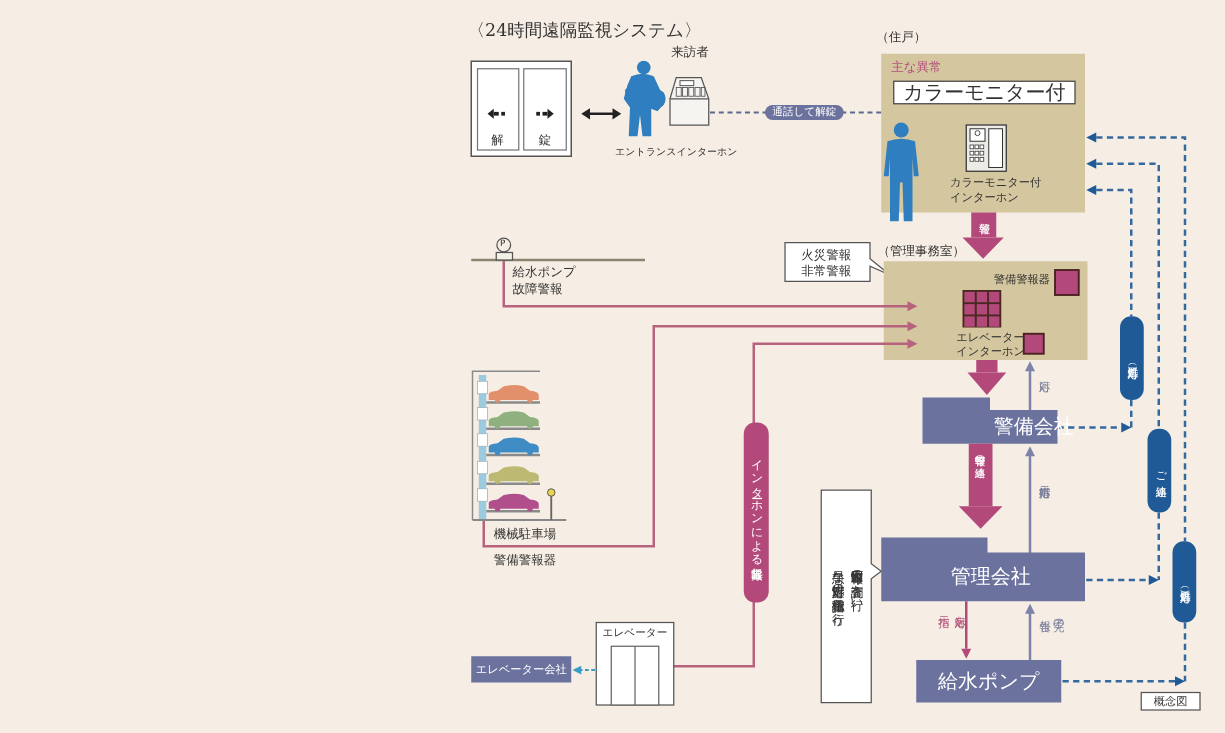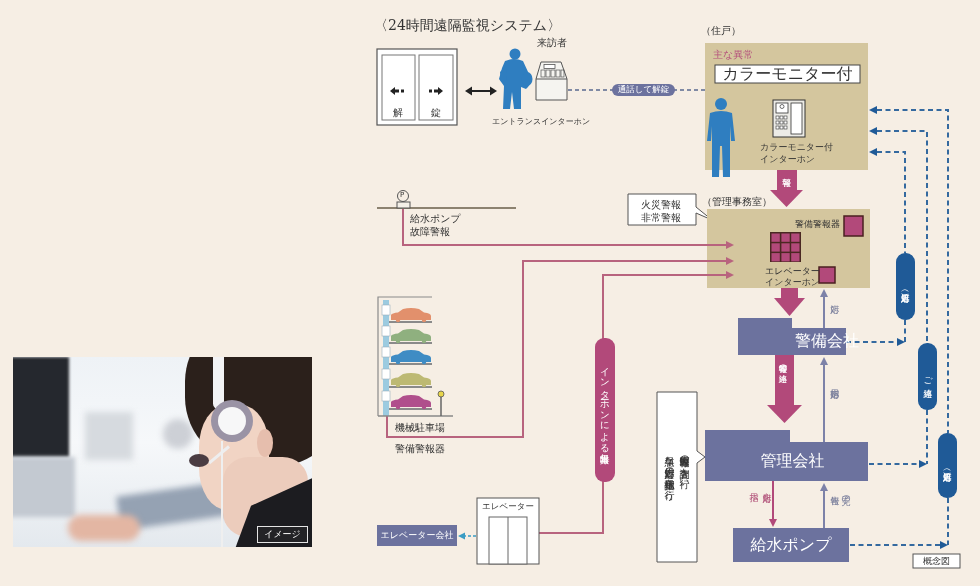--- a/index.html
+++ b/index.html
@@ -312,34 +312,14 @@
 </div>
 <div class="box" style="left:918px;top:343px;width:19px;height:67px;">
   <span class="v white" style="font-size:9px;line-height:1;">ご連絡</span>
 </div>
 <div class="box" style="left:938px;top:433px;width:19px;height:65px;">
   <span class="v white" style="font-size:8.5px;line-height:1;">対応（処置）</span>
 </div>
 
 <div class="box" style="left:913px;top:554px;width:47px;height:14px;font-size:9px;">概念図</div>
 
-<div class="photo">
-  <div class="ph" style="left:-6px;top:0;width:62px;height:100px;background:#25282e;filter:blur(1.5px);"></div>
-  <div class="ph" style="left:-6px;top:100px;width:68px;height:60px;background:#c3c9d1;filter:blur(2px);"></div>
-  <div class="ph" style="left:72px;top:55px;width:48px;height:48px;background:#d6dadf;filter:blur(3px);"></div>
-  <div class="ph" style="left:150px;top:62px;width:30px;height:30px;border-radius:50%;background:#cdd0d6;filter:blur(3px);"></div>
-  <div class="ph" style="left:105px;top:132px;width:110px;height:34px;background:#95a2b3;filter:blur(3px);transform:rotate(-8deg);"></div>
-  <div class="ph" style="left:55px;top:158px;width:72px;height:26px;border-radius:13px;background:#e3b6a3;filter:blur(3px);"></div>
-  <div class="ph" style="left:172px;top:-45px;width:160px;height:155px;border-radius:45%;background:#2b201b;"></div>
-  <div class="ph" style="left:186px;top:48px;width:70px;height:105px;border-radius:40%;background:#f1d4c4;"></div>
-  <div class="ph" style="left:210px;top:100px;width:85px;height:80px;border-radius:30%;background:#ecccbc;"></div>
-  <div class="ph" style="left:244px;top:72px;width:16px;height:28px;border-radius:50%;background:#e6bead;"></div>
-  <div class="ph" style="left:200px;top:-10px;width:11px;height:62px;border-radius:6px;background:#f3f3f5;"></div>
-  <div class="ph" style="left:198px;top:43px;width:42px;height:42px;border-radius:50%;background:#9a93a5;"></div>
-  <div class="ph" style="left:205px;top:50px;width:28px;height:28px;border-radius:50%;background:#f7f7f8;"></div>
-  <div class="ph" style="left:190px;top:88px;width:26px;height:3px;background:#eeeeef;transform:rotate(-40deg);transform-origin:right center;"></div>
-  <div class="ph" style="left:176px;top:97px;width:20px;height:13px;border-radius:50%;background:#4a3c42;"></div>
-  <div class="ph" style="left:208px;top:84px;width:2px;height:106px;background:#efefef;"></div>
-  <div class="ph" style="left:222px;top:120px;width:80px;height:72px;background:#1c1c20;clip-path:polygon(20% 40%,100% 0,100% 100%,0 100%);"></div>
-  <div class="photo-badge">イメージ</div>
-</div>
 
 </div>
 
 </body></html>

